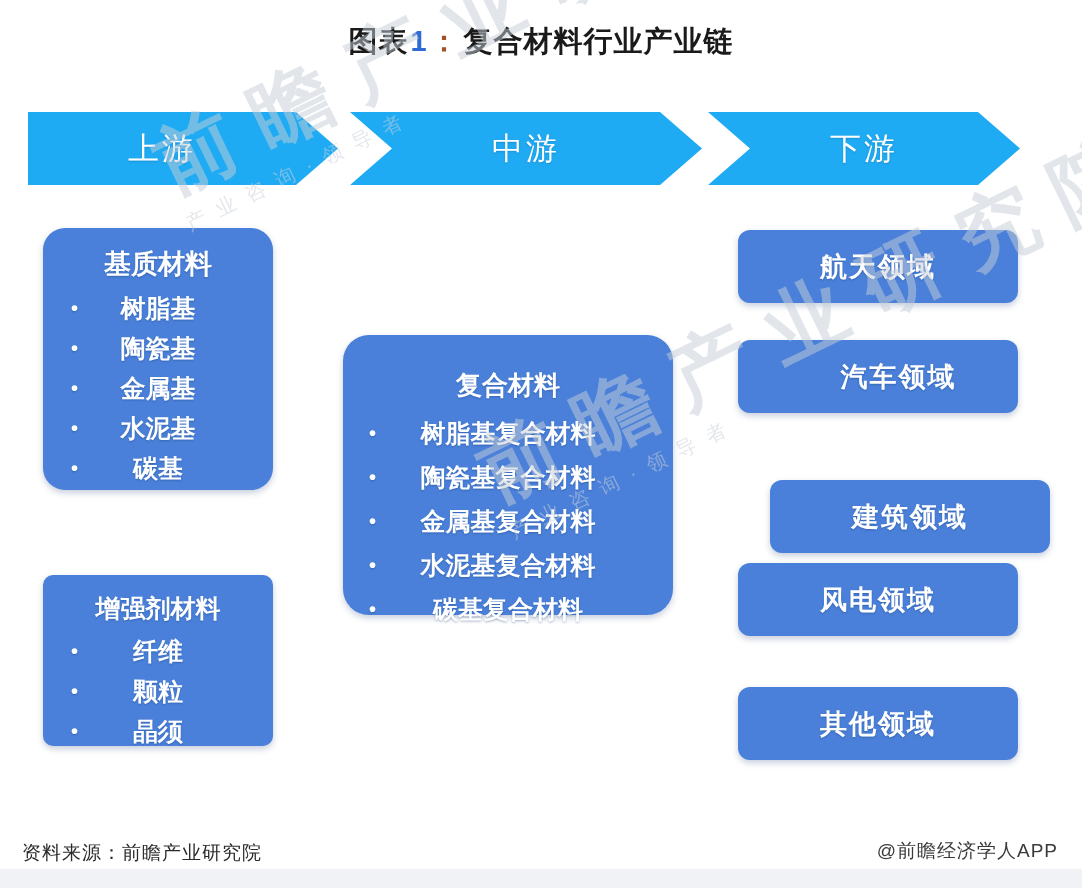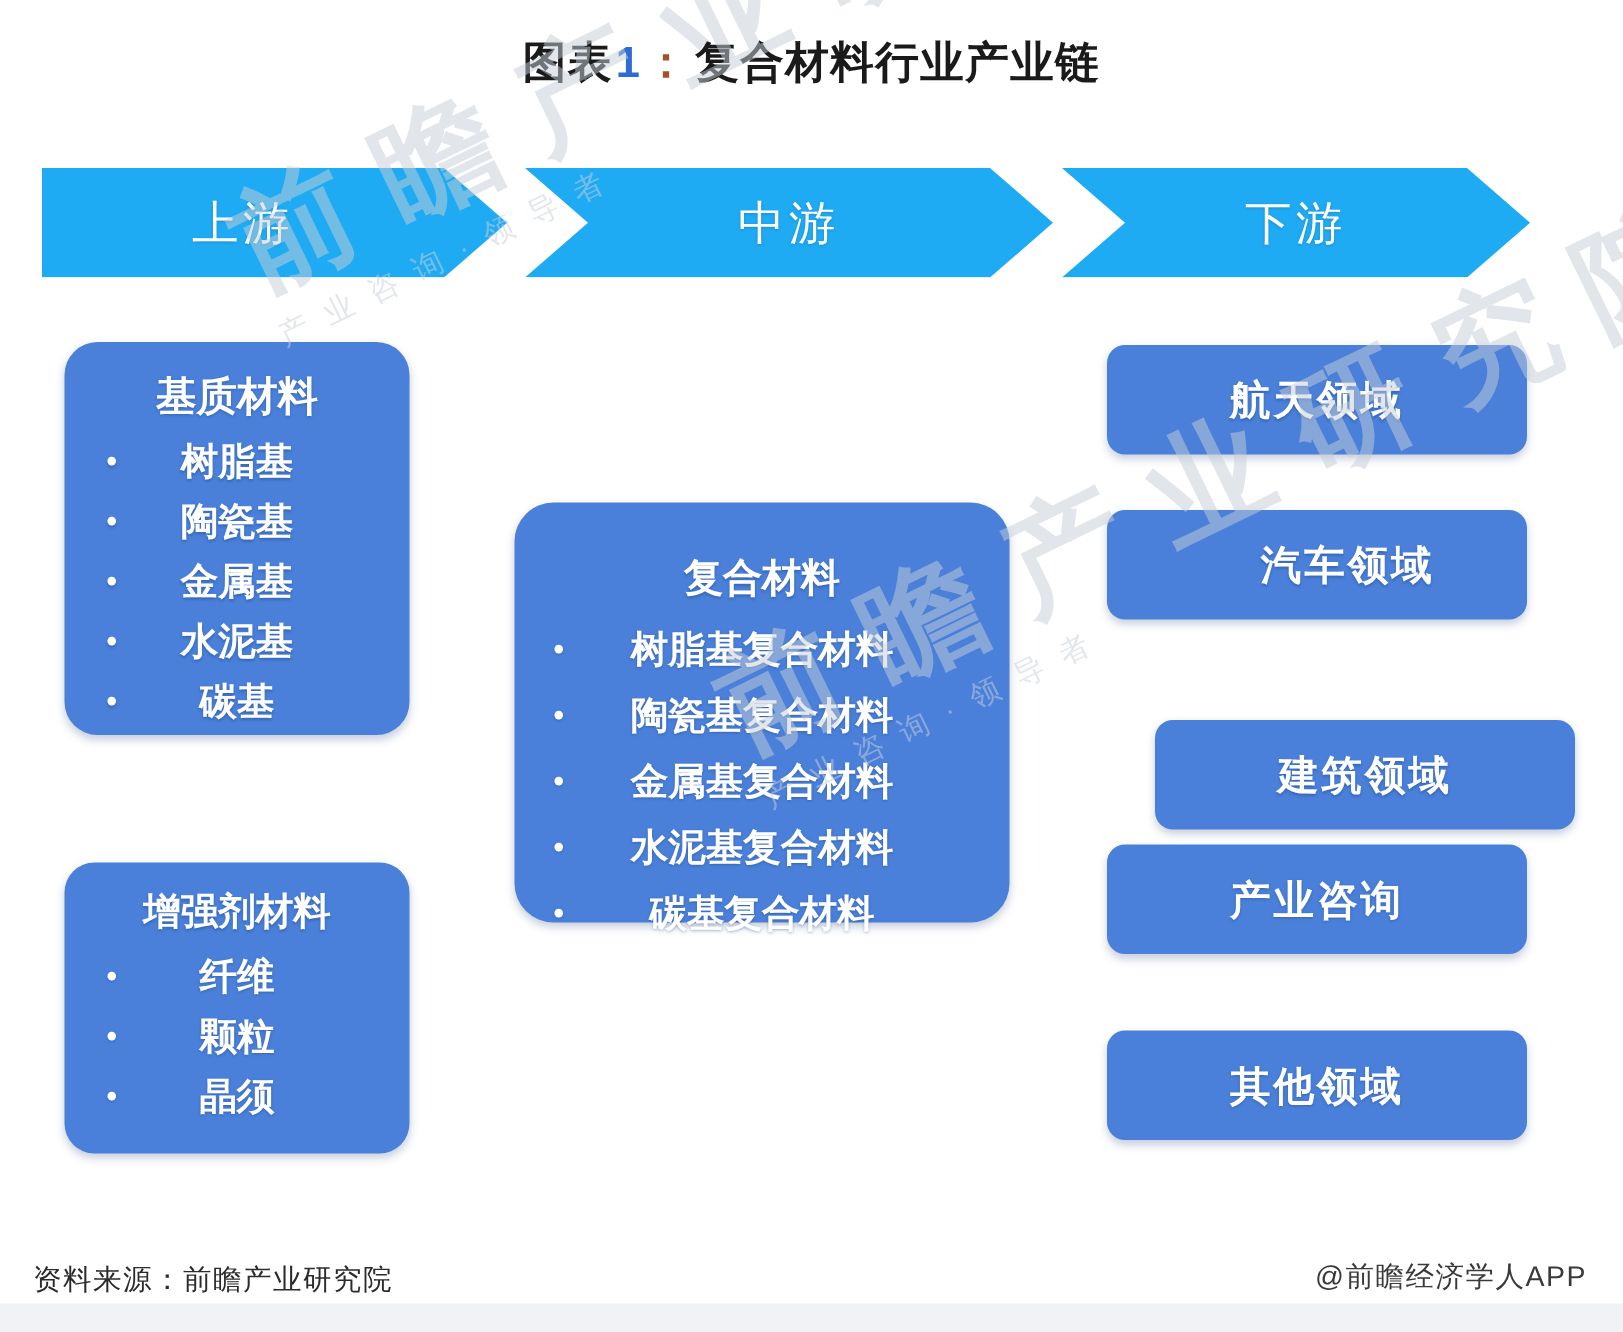--- a/index.html
+++ b/index.html
@@ -46,21 +46,21 @@
   }
   .bluebox li .bullet {
     position:absolute; left:28px; top:0;
     font-size:20px; font-weight:bold;
   }
 
   .box-matrix { left:43px; top:228px; width:230px; height:262px; padding-top:16px; }
   .box-matrix .hdr { font-size:27px; height:44px; line-height:40px; }
   .box-matrix li  { font-size:25px; height:40px; line-height:40px; }
 
-  .box-reinf  { left:43px; top:575px; width:230px; height:194px; padding-top:14px; border-radius:20px; }
+  .box-reinf  { left:43px; top:575px; width:230px; height:171px; padding-top:14px; border-radius:10px; }
   .box-reinf .hdr { font-size:25px; height:42px; line-height:38px; }
   .box-reinf li  { font-size:25px; height:40px; line-height:40px; }
 
   .box-composite { left:343px; top:335px; width:330px; height:280px; padding-top:30px; border-radius:26px; }
   .box-composite .hdr { font-size:26px; height:46px; line-height:40px; }
   .box-composite li  { font-size:25px; height:44px; line-height:44px; }
   .box-composite li .bullet { left:26px; }
 
   .box-app {
     left:738px; width:280px; height:73px; border-radius:12px;
@@ -149,21 +149,21 @@
   <div class="bluebox box-app app-0">
       <span>航天领域</span>
     </div>
   <div class="bluebox box-app app-1">
       <span>汽车领域</span>
     </div>
   <div class="bluebox box-app app-2">
       <span>建筑领域</span>
     </div>
   <div class="bluebox box-app app-3">
-      <span>产业咨询</span>
+      <span>风电领域</span>
     </div>
   <div class="bluebox box-app app-4">
       <span>其他领域</span>
     </div>
 
   <div class="wm wm-1">
     <div class="wm-main">前瞻产业研究院</div>
     <div class="wm-sub">产业咨询·领导者</div>
   </div>
   <div class="wm wm-2">

